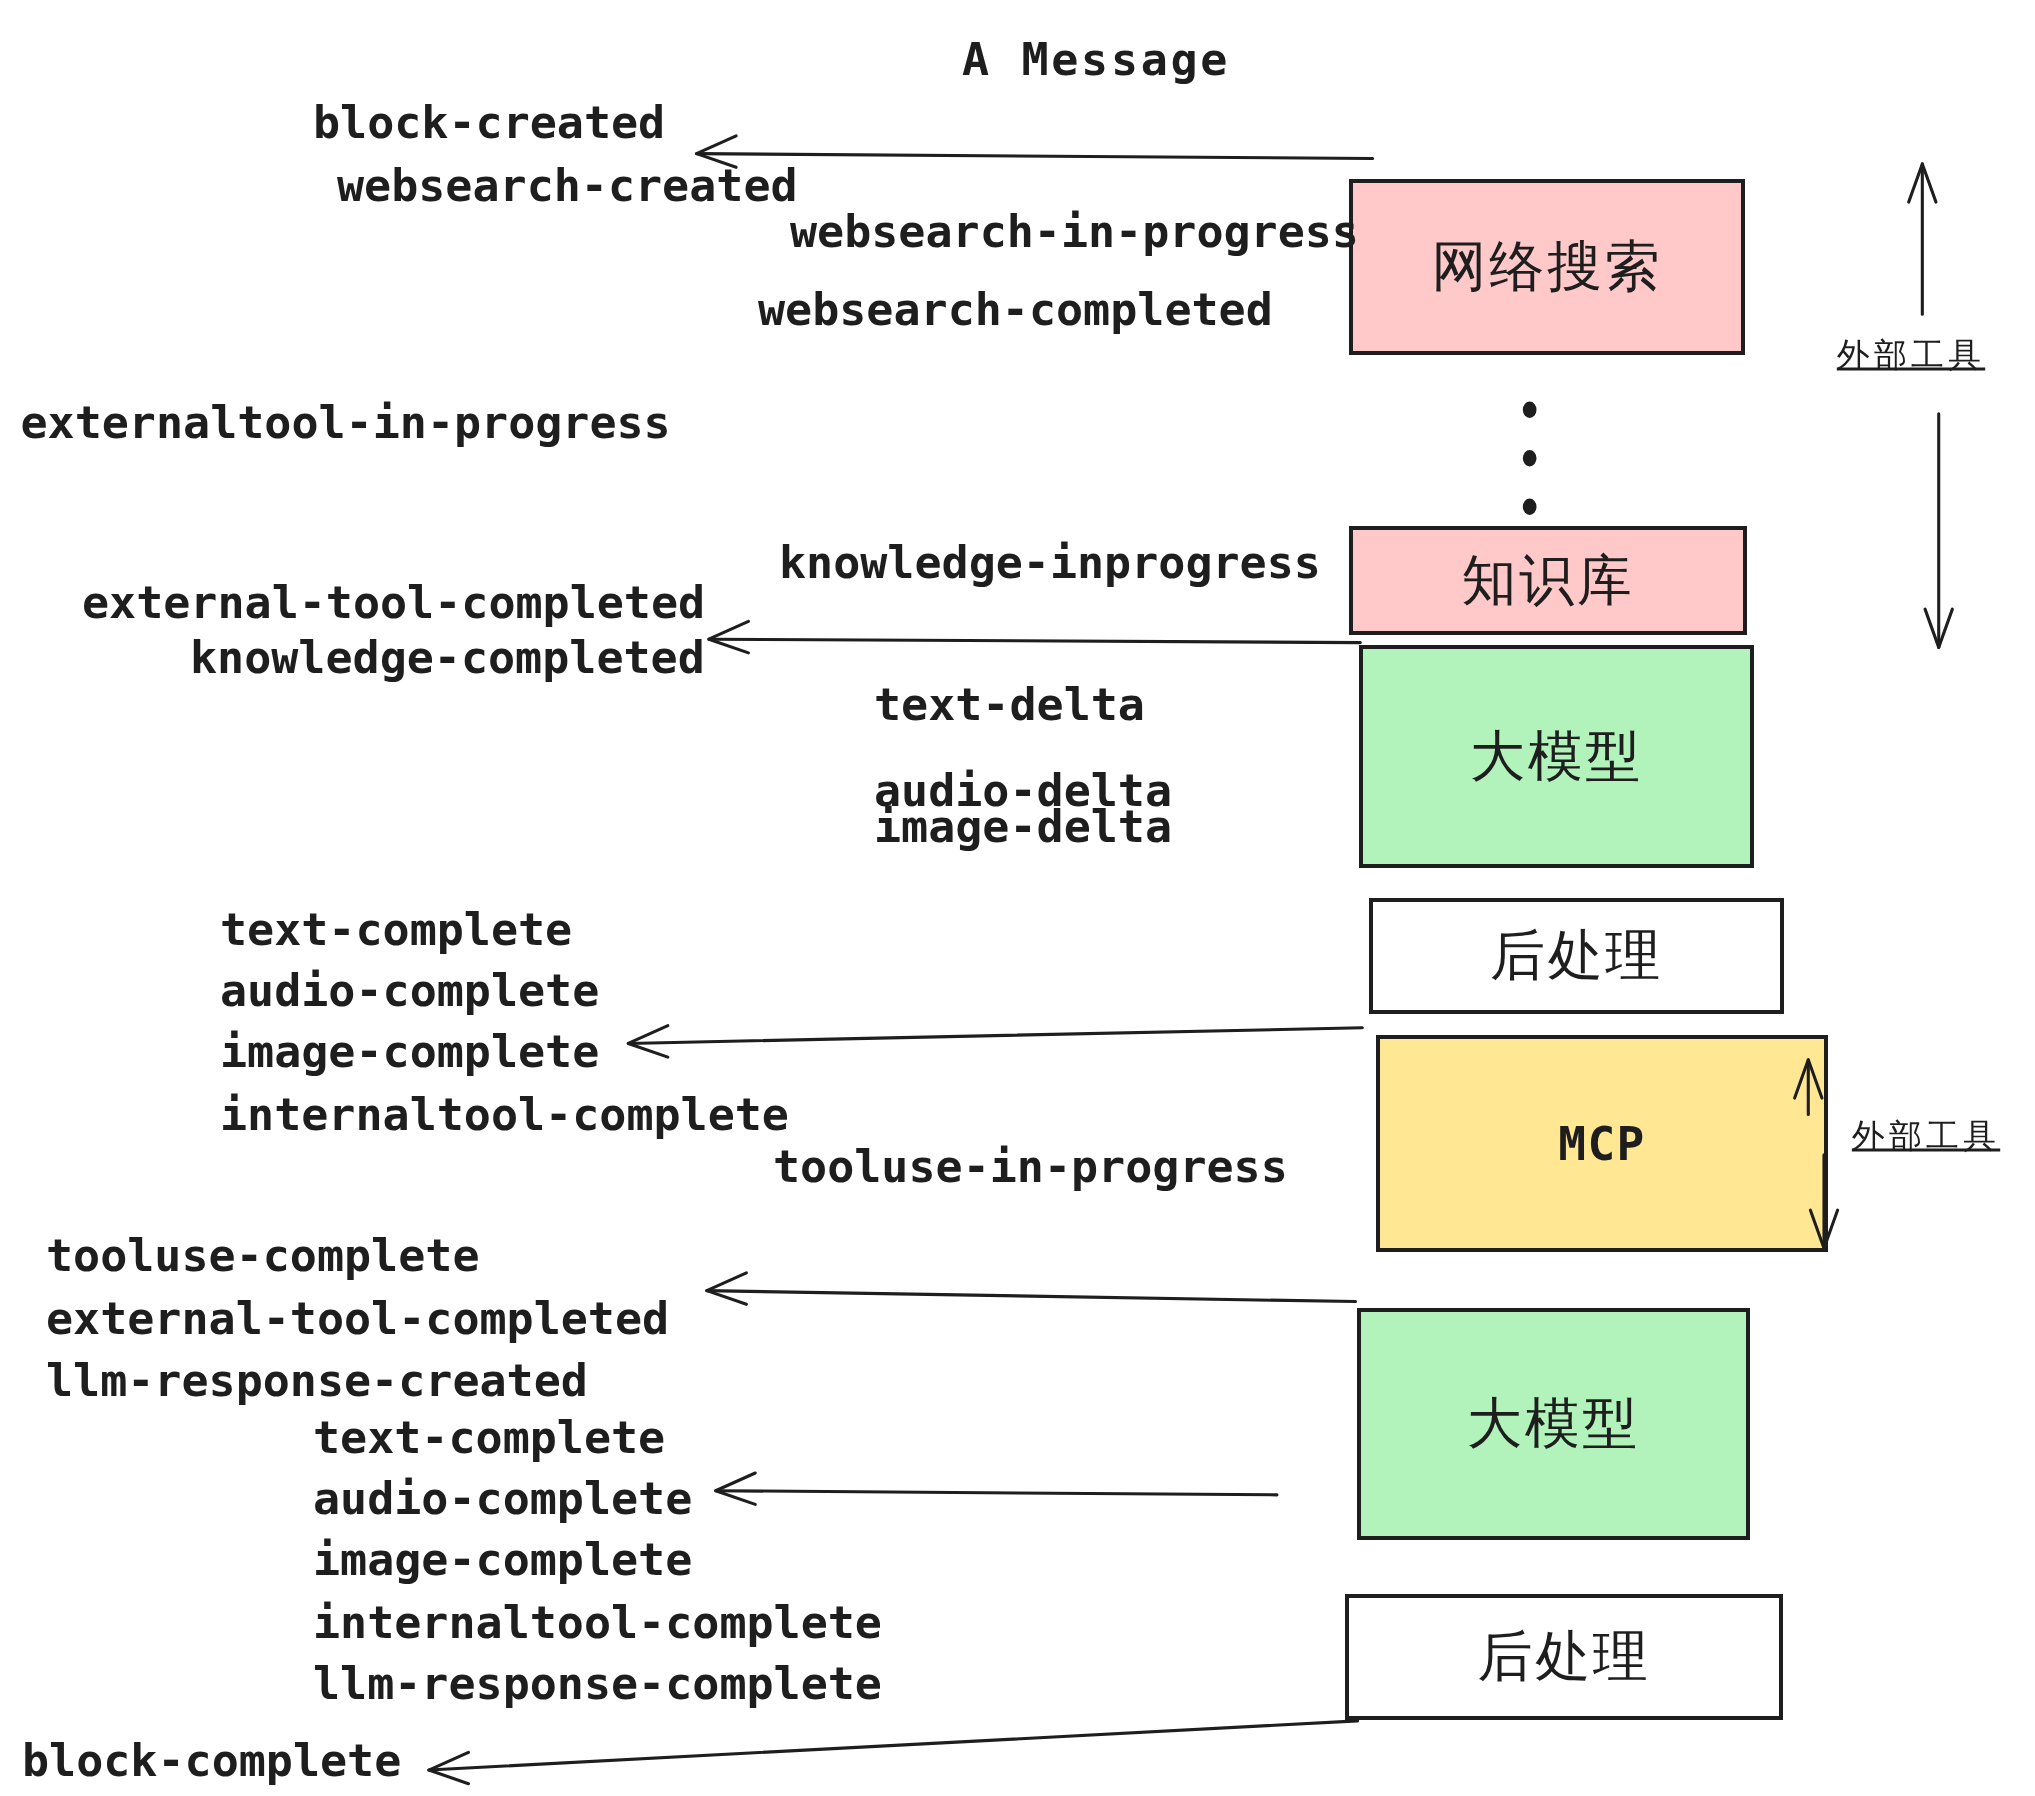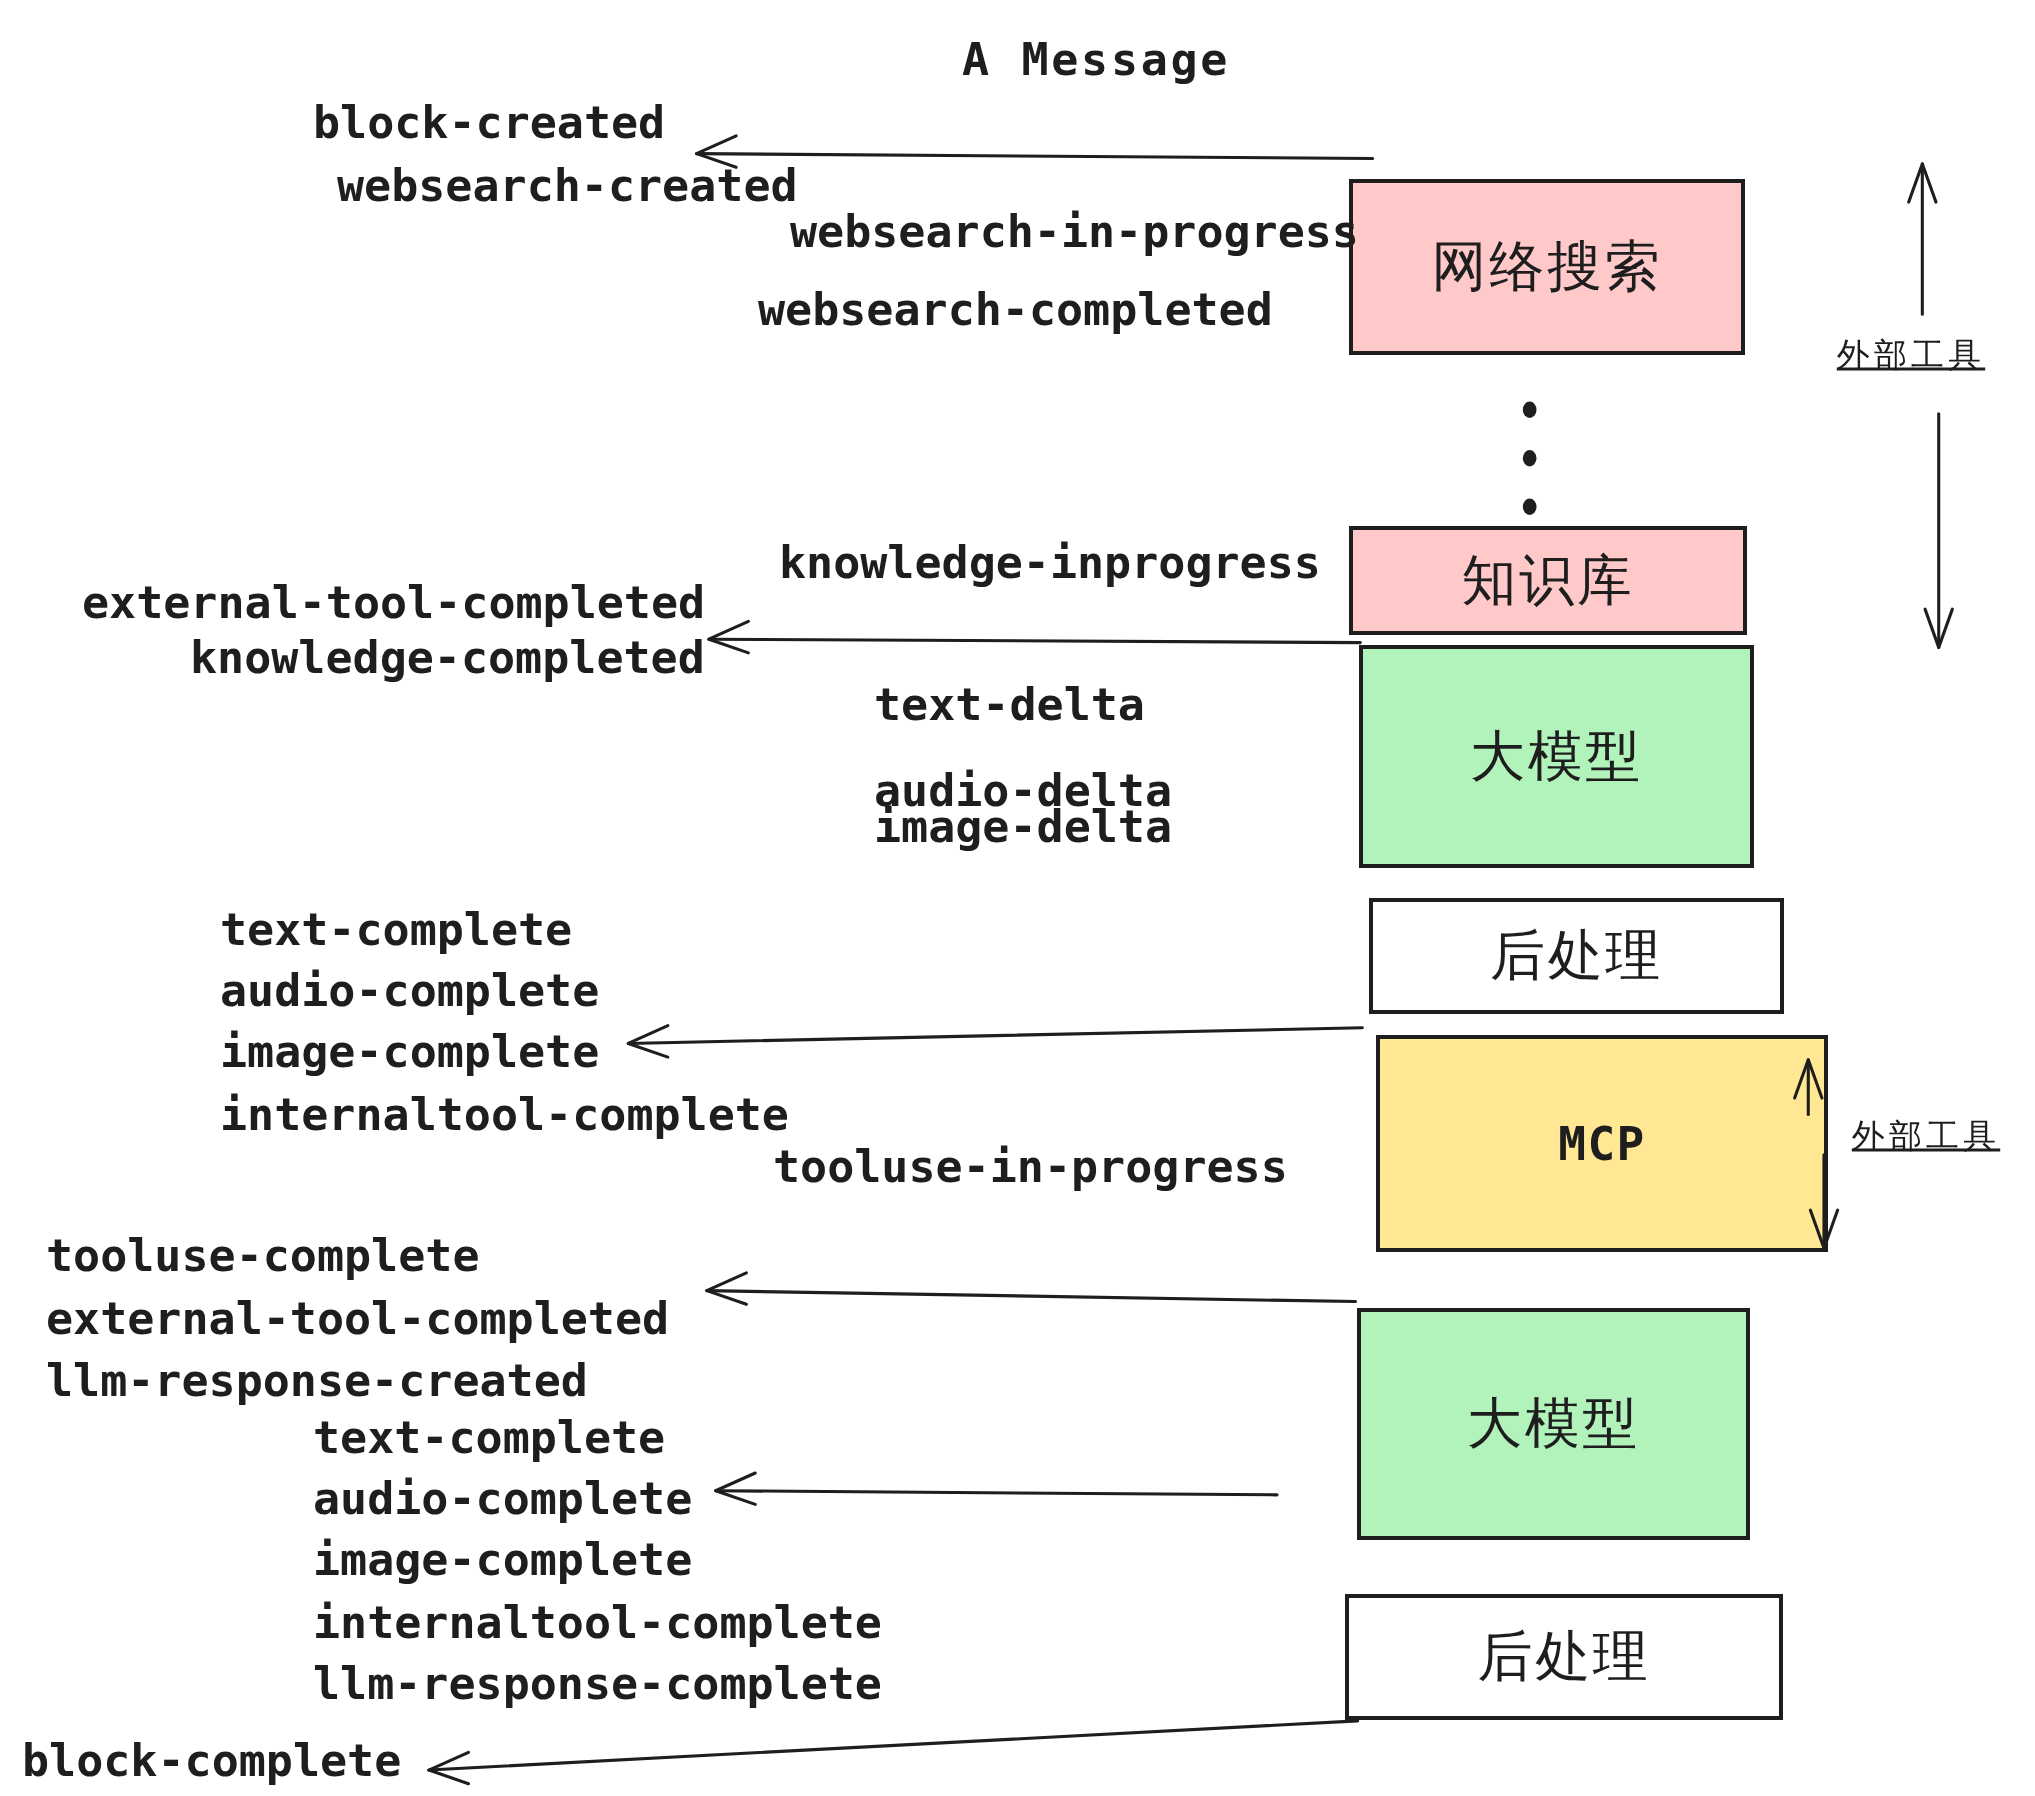--- a/index.html
+++ b/index.html
@@ -72,20 +72,21 @@
       <ellipse cx="2240" cy="600" rx="10" ry="12" fill="#1e1e1e"></ellipse>
       <ellipse cx="2240" cy="671" rx="10" ry="12" fill="#1e1e1e"></ellipse>
       <ellipse cx="2240" cy="742" rx="10" ry="12" fill="#1e1e1e"></ellipse>
     </svg>
   <div class="layer" id="labels-layer">
     <div class="title" style="left:1096px;top:40px;">A Message</div>
   <div class="evt" style="left: 313px; top: 122px;">block-created</div>
       <div class="evt" style="left: 313px; top: 185px; margin-left: 24px;">websearch-created</div>
       <div class="evt" style="left: 758px; top: 231px; margin-left: 32px;">websearch-in-progress</div>
       <div class="evt" style="left: 758px; top: 309px;">websearch-completed</div>
+      <div class="evt" style="left: 20.5px; top: 422px;">externaltool-in-progress</div>
       <div class="evt" style="left: 779px; top: 562px;">knowledge-inprogress</div>
       <div class="evt" style="left: 82px; top: 602px;">external-tool-completed</div>
       <div class="evt" style="left: 190px; top: 657px;">knowledge-completed</div>
       <div class="evt" style="left: 874px; top: 704px;">text-delta</div>
       <div class="evt" style="left: 874px; top: 766px; margin-top: 24px;">audio-delta</div>
       <div class="evt" style="left: 874px; top: 826px;">image-delta</div>
       <div class="evt" style="left: 220px; top: 929px;">text-complete</div>
       <div class="evt" style="left: 220px; top: 990px;">audio-complete</div>
       <div class="evt" style="left: 220px; top: 1051px;">image-complete</div>
       <div class="evt" style="left: 220px; top: 1114px;">internaltool-complete</div>

